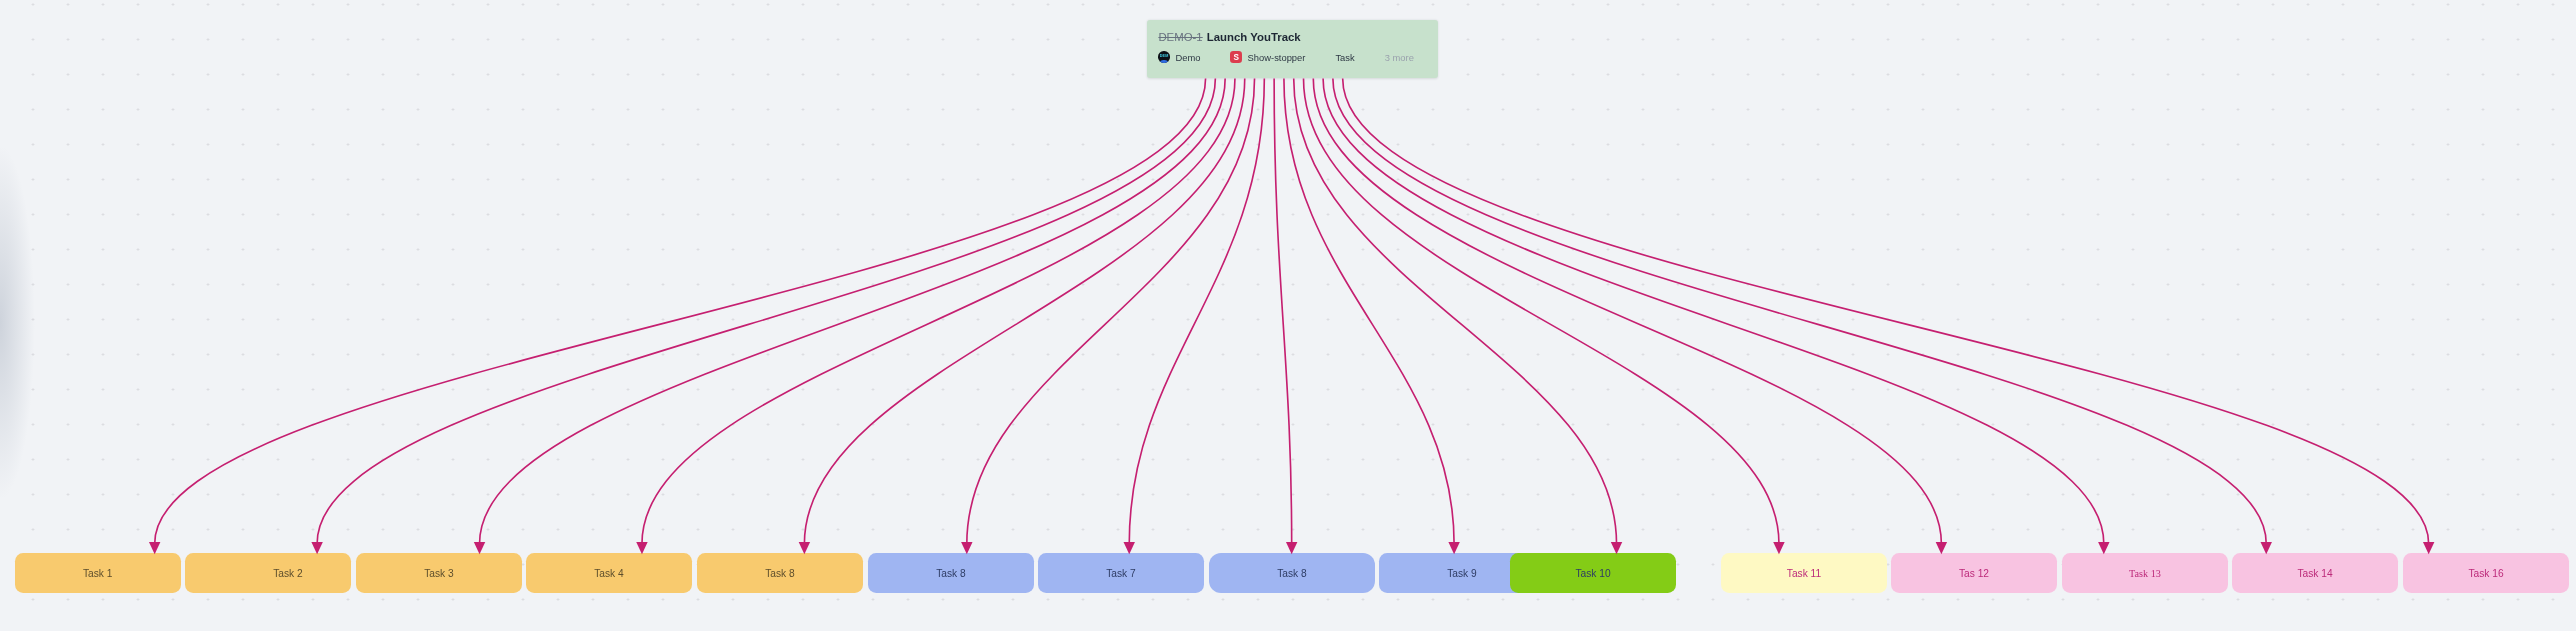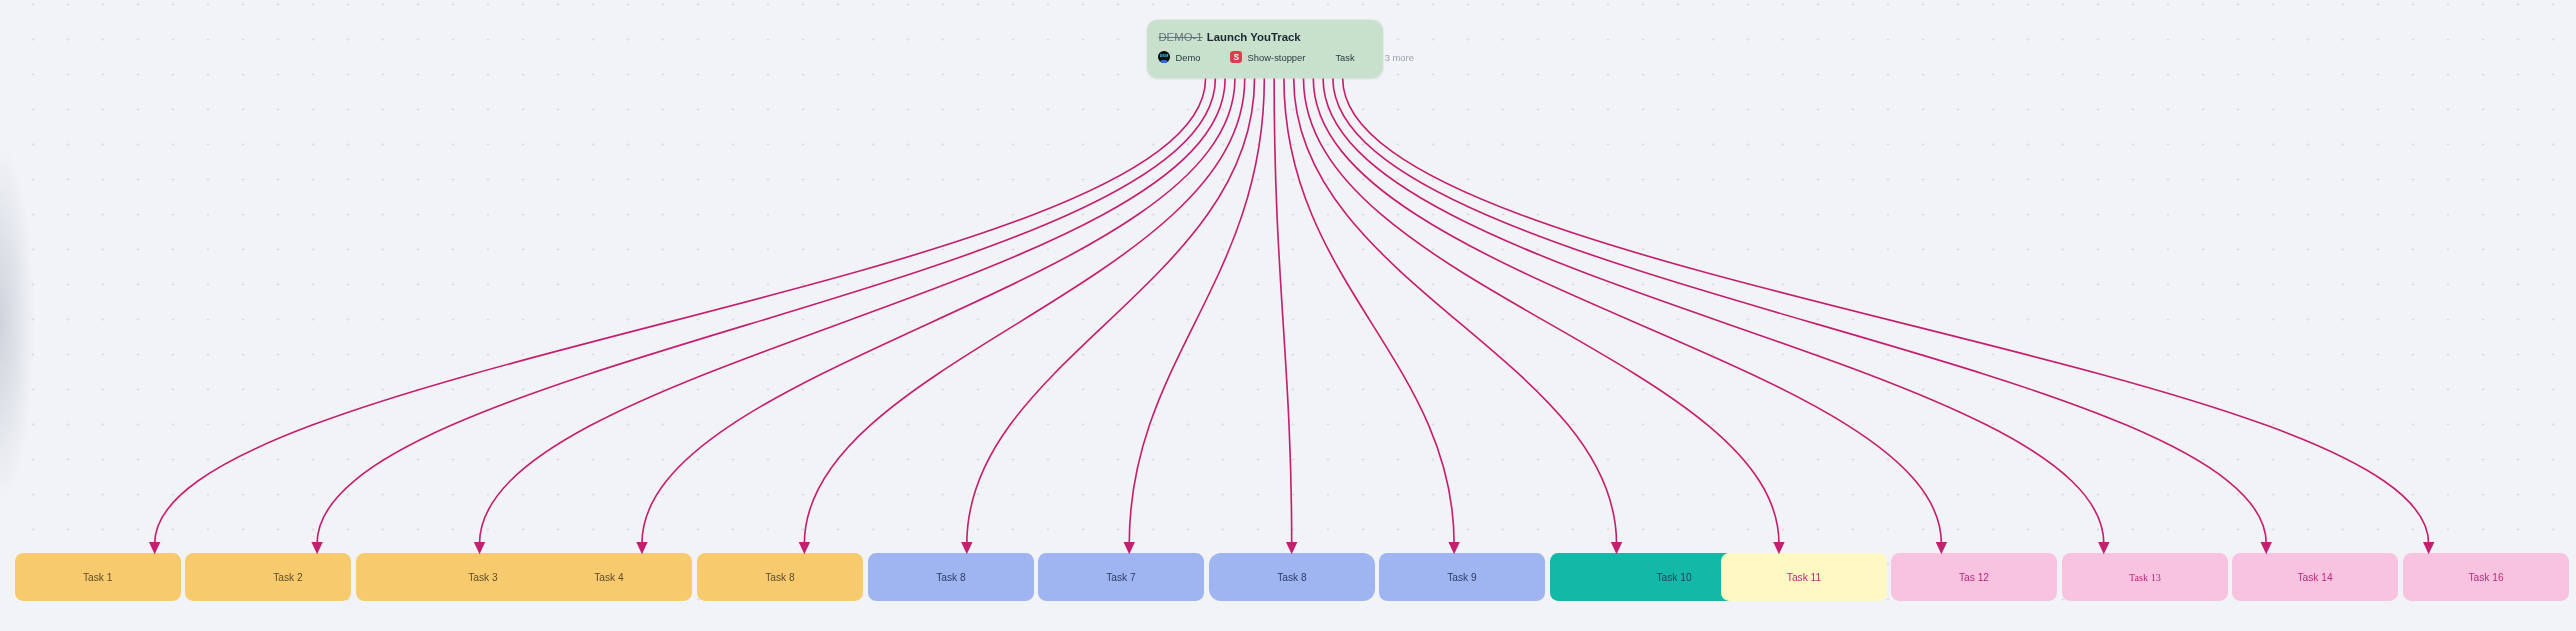--- a/index.html
+++ b/index.html
@@ -30,24 +30,24 @@
     width: 42px;
     height: 473px;
     background: radial-gradient(ellipse 115% 52% at 0% 50%, rgba(124,137,158,0.30), rgba(124,137,158,0) 72%);
     pointer-events: none;
   }
   
   .hub {
     position: absolute;
     left: 1147px;
     top: 20.4px;
-    width: 236px;
+    width: 291px;
     height: 58px;
     box-sizing: border-box;
-    border-radius: 11px;
+    border-radius: 3px;
     padding: 9.8px 11.4px 0 11.4px;
     box-shadow: 0 0.8px 2.4px rgba(20,35,30,0.12);
     cursor: pointer;
   }
   .hub-title {
     font-size: 11.4px;
     line-height: 14px;
     white-space: nowrap;
   }
   .hub-issue-id {
@@ -113,21 +113,21 @@
     align-items: center;
     justify-content: center;
     flex: none;
   }
   .chip-more { color: #9aa2ad; }
   
   .task {
     position: absolute;
     top: 553px;
     width: 166px;
-    height: 48px;
+    height: 40px;
     border-radius: 8.2px;
     display: flex;
     align-items: center;
     justify-content: center;
     font-size: 10.2px;
     cursor: pointer;
   }
   
   #edges {
     position: absolute;
@@ -142,42 +142,42 @@
   <div id="dot-grid"></div>
   <div id="left-shadow"></div>
 
   <div id="task-row">
       <div class="task" style="left: 14.7px; background-color: rgb(248, 202, 110);">
         <span style="color: rgb(93, 78, 44);">Task 1</span>
       </div>
       <div class="task" style="left: 185px; background-color: rgb(248, 202, 110);">
         <span style="color: rgb(93, 78, 44); margin-left: 40px;">Task 2</span>
       </div>
-      <div class="task" style="left: 356px; background-color: rgb(248, 202, 110); padding-left: 44px;">
+      <div class="task" style="left: 356px; background-color: rgb(248, 202, 110);">
         <span style="color: rgb(93, 78, 44);">Task 3</span>
       </div>
       <div class="task" style="left: 526px; background-color: rgb(248, 202, 110);">
         <span style="color: rgb(93, 78, 44);">Task 4</span>
       </div>
       <div class="task" style="left: 697px; background-color: rgb(248, 202, 110);">
         <span style="color: rgb(93, 78, 44);">Task 8</span>
       </div>
       <div class="task" style="left: 868px; background-color: rgb(159, 181, 242);">
         <span style="color: rgb(46, 60, 100);">Task 8</span>
       </div>
       <div class="task" style="left: 1038px; background-color: rgb(159, 181, 242);">
         <span style="color: rgb(46, 60, 100);">Task 7</span>
       </div>
       <div class="task" style="left: 1209px; background-color: rgb(159, 181, 242); border-radius: 12px;">
         <span style="color: rgb(46, 60, 100);">Task 8</span>
       </div>
       <div class="task" style="left: 1379px; background-color: rgb(159, 181, 242);">
         <span style="color: rgb(46, 60, 100);">Task 9</span>
       </div>
-      <div class="task" style="left: 1550px; background-color: #14b8a6; padding-left: 41px;">
+      <div class="task" style="left: 1510px; background-color: #84cc16;">
         <span style="color: rgb(46, 60, 100);">Task 10</span>
       </div>
       <div class="task" style="left: 1721px; background-color: #fef9c3;">
         <span style="color: rgb(188, 42, 122);">Task 11</span>
       </div>
       <div class="task" style="left: 1891px; background-color: rgb(248, 195, 225);">
         <span style="color: rgb(188, 42, 122);">Tas 12</span>
       </div>
       <div class="task" style="left: 2062px; background-color: rgb(248, 195, 225); font-family: Liberation Serif, serif;">
         <span style="color: rgb(188, 42, 122);">Task 13</span>

